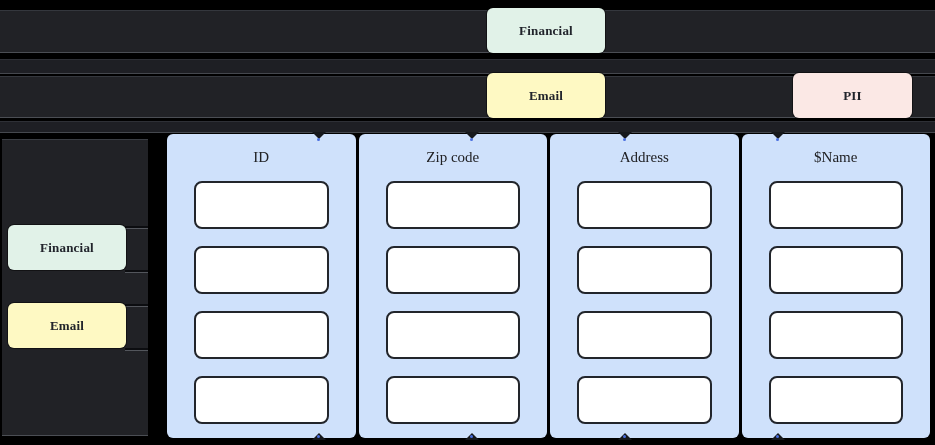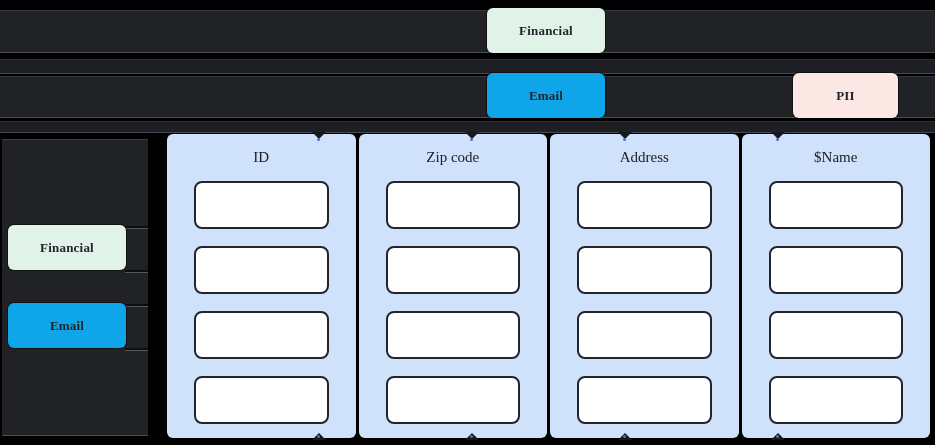--- a/index.html
+++ b/index.html
@@ -36,25 +36,25 @@
   
   .chip {
     position: absolute;
     display: flex; align-items: center; justify-content: center;
     font-size: 13px; font-weight: bold; letter-spacing: 0.2px;
     color: #21242b;
     border-radius: 6px;
     box-shadow: 0 0 0 1px rgba(0,0,0,0.45);
   }
   .chip-financial { background: #e1f2e8; }
-  .chip-email     { background: #0ea5e9; }
+  .chip-email     { background: #fef9c3; }
   .chip-pii       { background: #fbe8e5; }
   .chip-top-financial { left: 487px; top: 8px;  width: 118px; height: 45px; }
   .chip-top-email     { left: 487px; top: 73px; width: 118px; height: 45px; }
-  .chip-top-pii       { left: 793px; top: 73px; width: 105px; height: 45px; }
+  .chip-top-pii       { left: 793px; top: 73px; width: 119px; height: 45px; }
   .chip-side-financial { left: 8px; top: 225px; width: 118px; height: 45px; }
   .chip-side-email     { left: 8px; top: 303px; width: 118px; height: 45px; }
 
   
   .panel {
     position: absolute; left: 2px; top: 139px;
     width: 146px; height: 297px;
     background: #212226;
     border-top: 1px solid #3a3d43;
     border-bottom: 1px solid #4b4e54;

